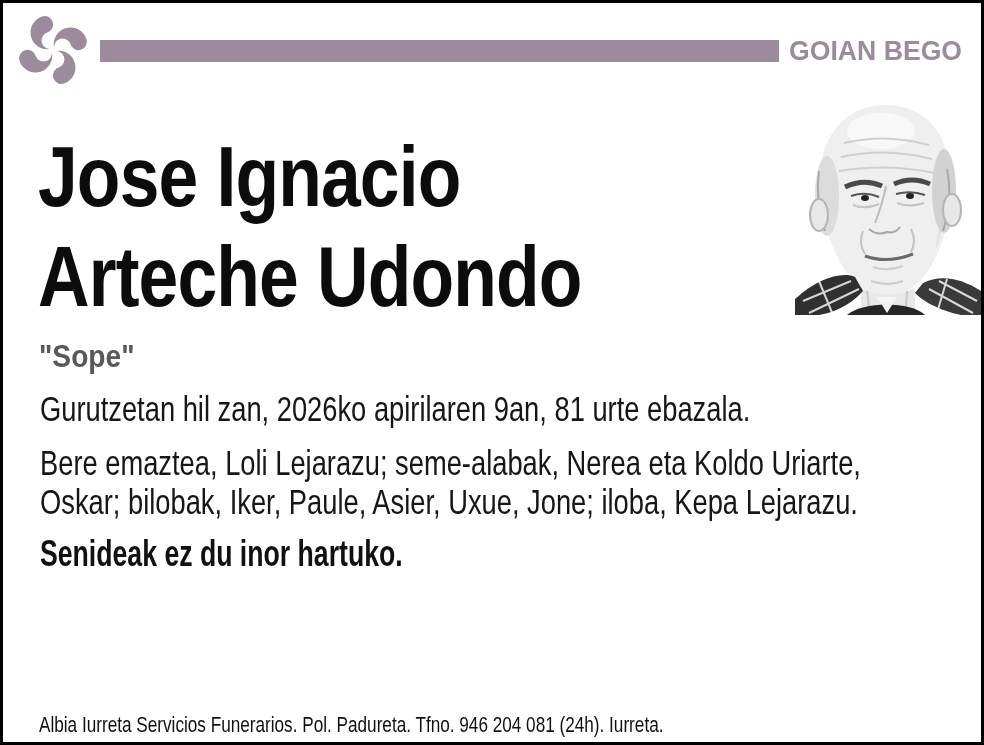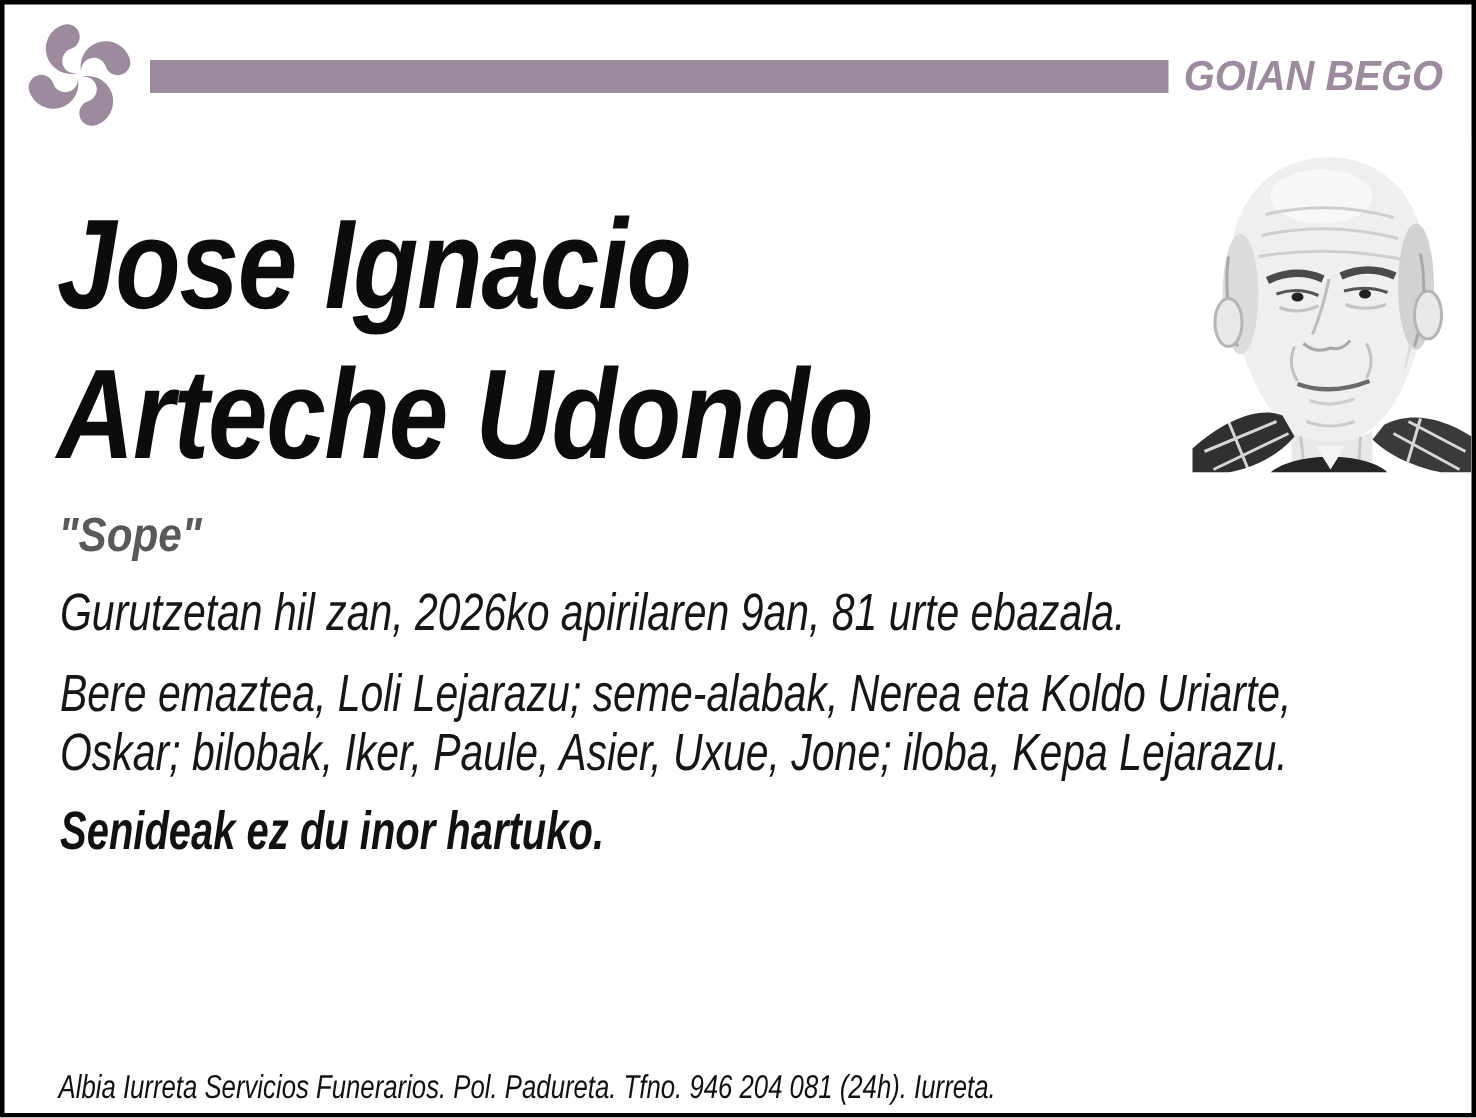--- a/index.html
+++ b/index.html
@@ -4,21 +4,20 @@
 <style>
   html,body{margin:0;padding:0;background:#ffffff;}
   .frame{
     position:relative;
     width:984px;height:745px;
     box-sizing:border-box;
     border:3px solid #000000;
     background:#ffffff;
     overflow:hidden;
     font-family:"Liberation Sans", sans-serif;
-    font-style:italic;
   }
   .lauburu{position:absolute;left:10px;top:7px;width:80px;height:80px;}
   .accent-bar{position:absolute;left:97px;top:37px;width:679px;height:22px;background:#9b8b9d;}
   .goian{
     position:absolute;right:19px;top:34px;
     font-size:28px;font-weight:bold;color:#9b8b9d;
     white-space:nowrap;letter-spacing:0px;
     transform:scaleX(0.95);transform-origin:100% 0;
     line-height:1;
   }

